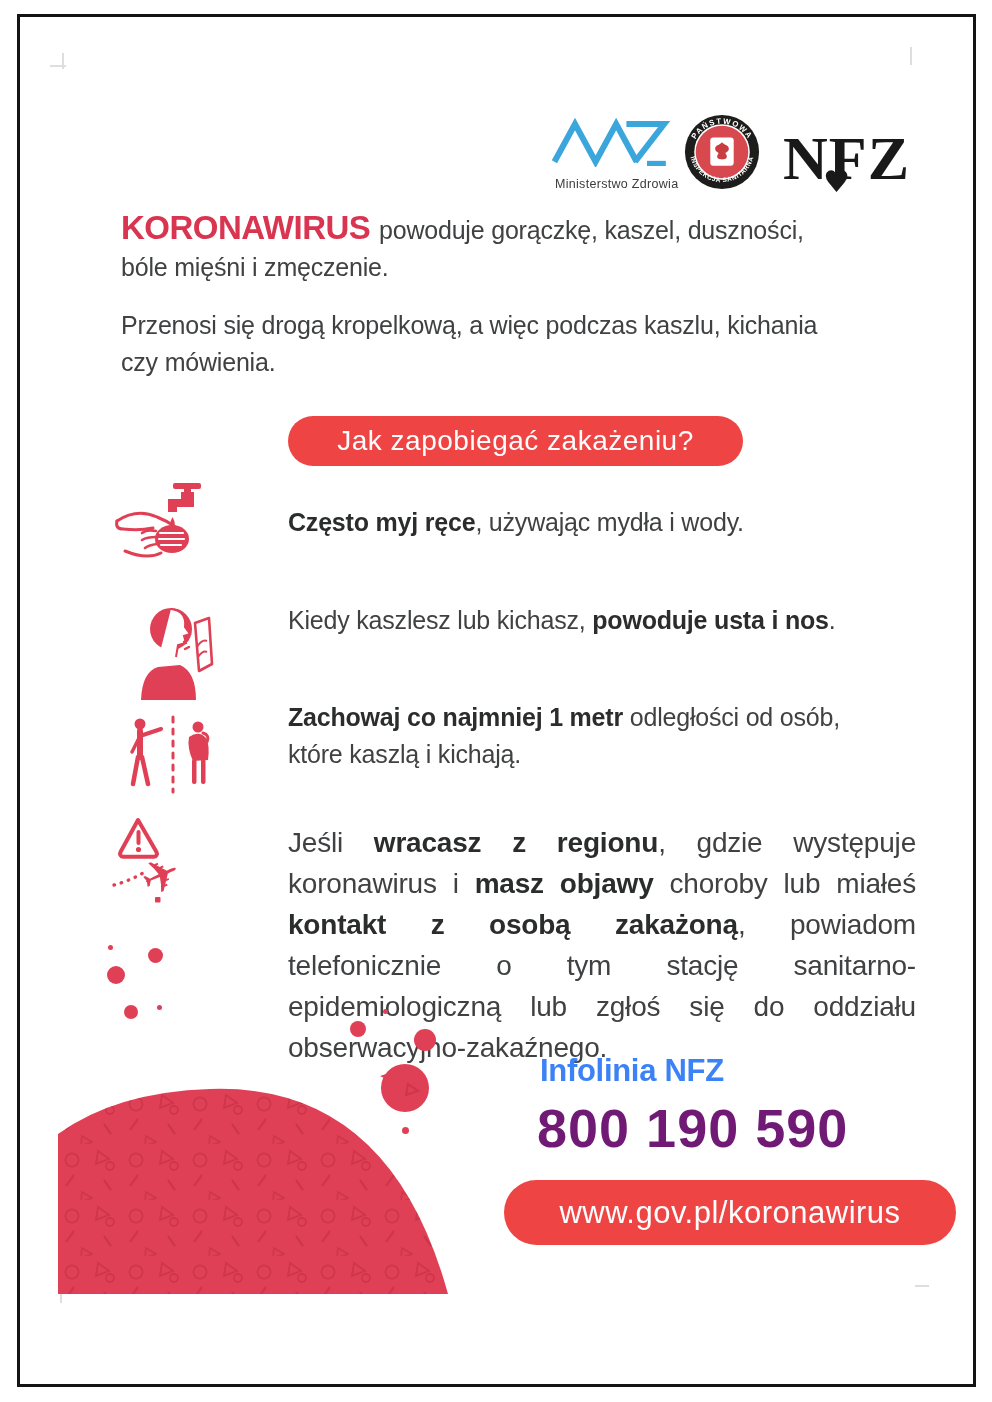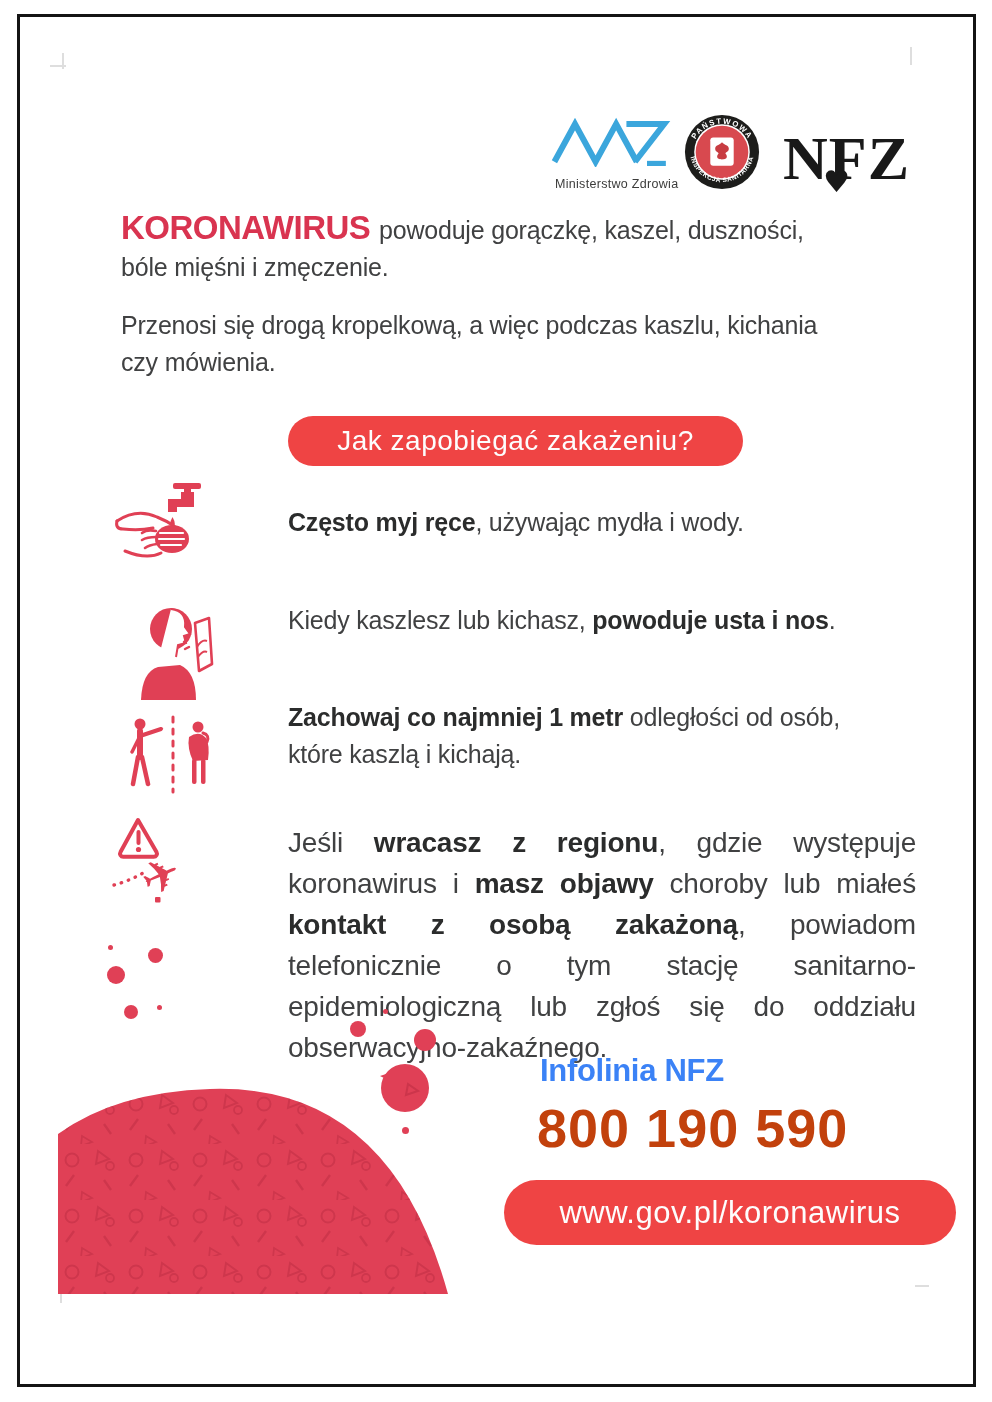--- a/index.html
+++ b/index.html
@@ -6,21 +6,21 @@
   body{width:992px;height:1402px;position:relative;font-family:"Liberation Sans","DejaVu Sans",sans-serif;overflow:hidden;}
   .frame{position:absolute;left:17px;top:14px;width:953px;height:1367px;border:3px solid #141414;background:#fff;}
   .abs{position:absolute;}
   .txt{color:#404142;font-size:25px;line-height:37px;letter-spacing:-0.2px;}
   .txt .b{font-weight:700;color:#2b2c2c;}
   .txt .red{color:#d93450;font-weight:800;font-size:33px;letter-spacing:-0.5px;}
   .pill{background:#ef4444;border-radius:33px;color:#fdfdfd;display:flex;align-items:center;justify-content:center;}
   .pill1{left:268px;top:399px;width:455px;height:50px;font-size:28px;font-weight:400;letter-spacing:0.5px;border-radius:25px;}
   .pill2{left:484px;top:1163px;width:452px;height:65px;font-size:31px;letter-spacing:0.5px;}
   .hotline-label{left:520px;top:1036px;font-size:31px;font-weight:700;color:#3b82f6;letter-spacing:-0.3px;}
-  .hotline-phone{left:517px;top:1080px;font-size:54px;font-weight:700;color:#c2410c;letter-spacing:1px;}
+  .hotline-phone{left:517px;top:1080px;font-size:54px;font-weight:700;color:#701a75;letter-spacing:1px;}
   .item-text{left:268px;width:630px;}
   .justify{text-align:justify;line-height:41px;font-size:28px;}
   .dot{position:absolute;background:#e04056;border-radius:50%;}
   .crop{position:absolute;background:#dedede;}
   
   .nfz{left:763px;top:112px;width:120px;height:62px;font-family:"Liberation Serif","DejaVu Serif",serif;font-weight:700;font-size:62px;line-height:58px;color:#191919;letter-spacing:1px;}
   .nfz .heart{position:absolute;left:40px;top:24px;font-size:30px;font-family:"DejaVu Sans",sans-serif;color:#191919;}
   
   .mz-caption{left:535px;top:160px;width:130px;text-align:left;font-size:12.5px;color:#3c3c3b;letter-spacing:0.3px;}
 </style>

